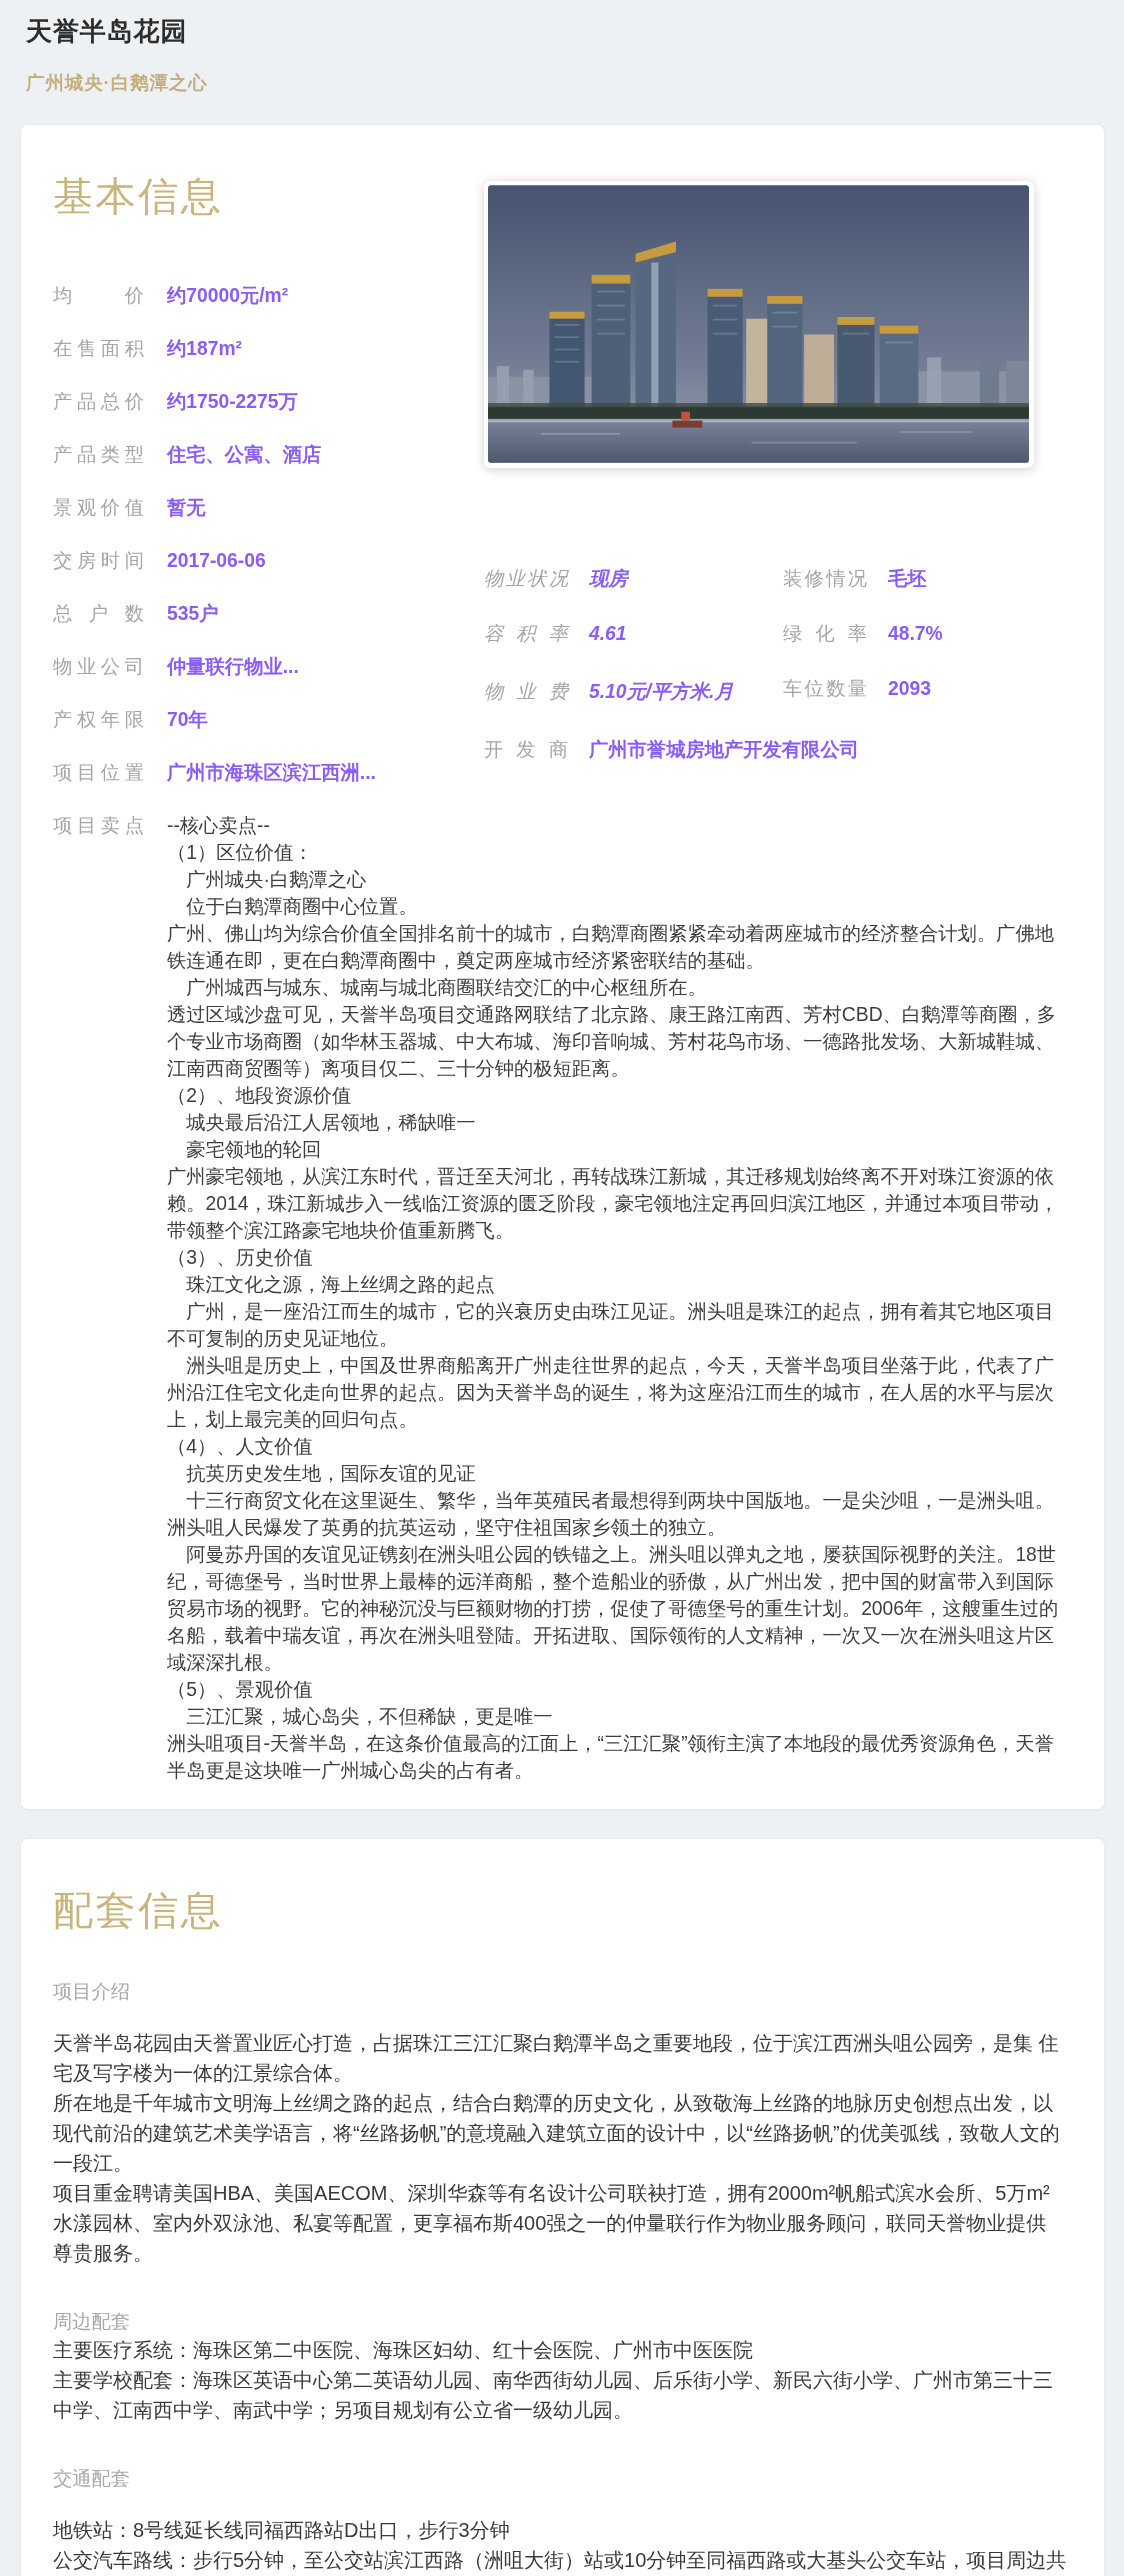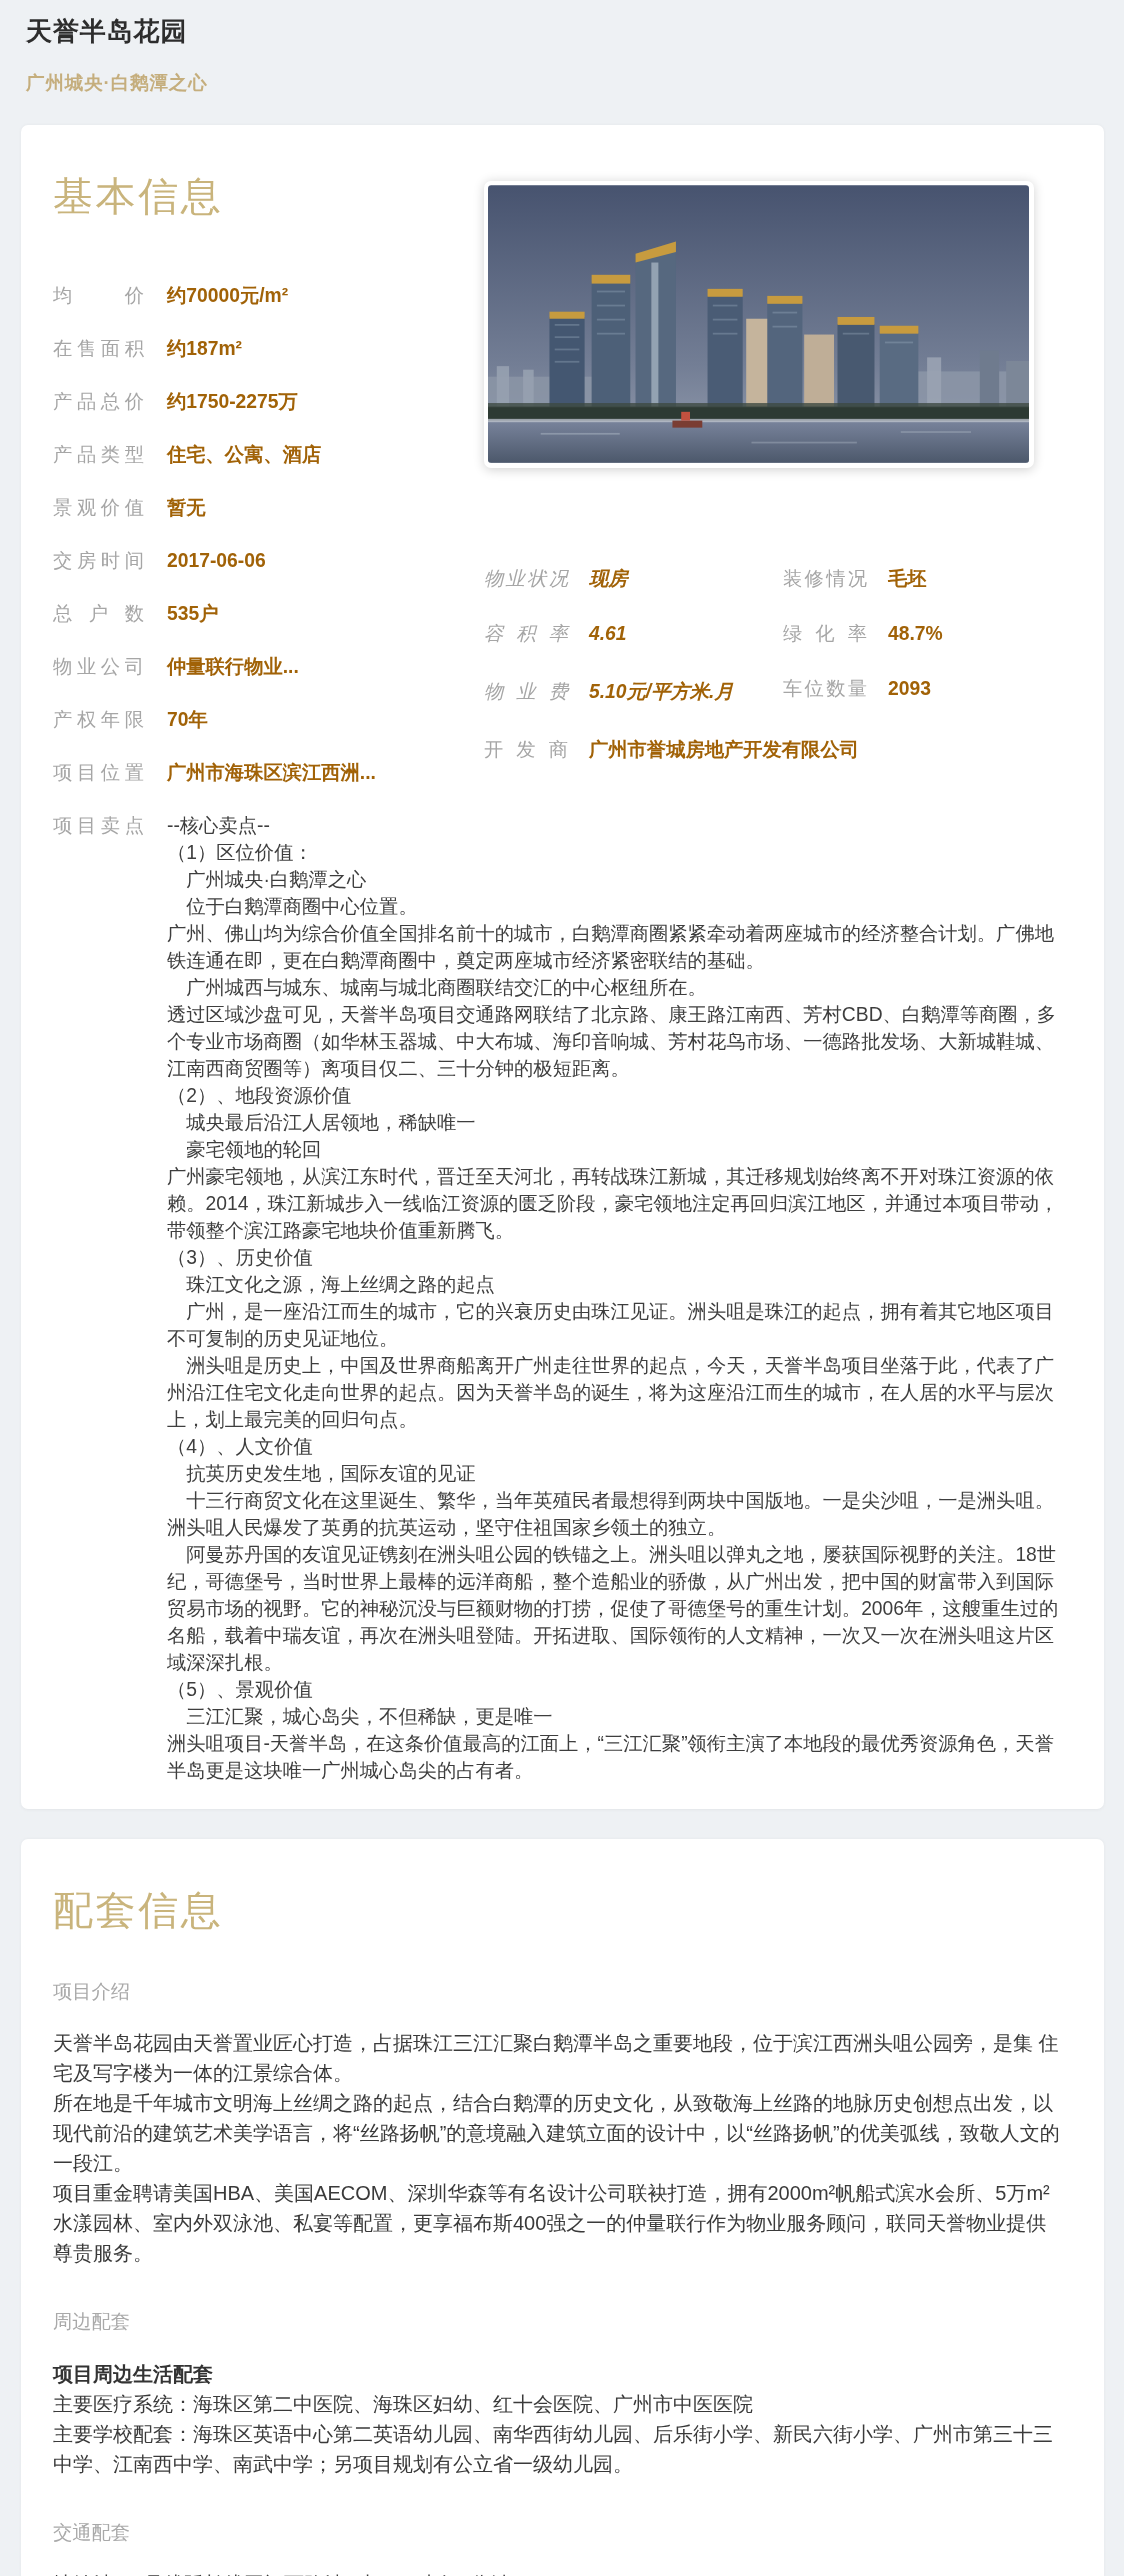--- a/index.html
+++ b/index.html
@@ -33,21 +33,21 @@
   
   .kv-list{margin-top:58px;width:415px;}
   .kv-row{display:flex;align-items:baseline;margin-bottom:26px;}
   .kv-label{
     flex:0 0 91px;
     color:#a6a6a6;
     font-size:19.3px;
     text-align:justify;
     text-align-last:justify;
   }
-  .kv-value{margin-left:23px;color:#a16207;font-size:19.3px;font-weight:600;white-space:nowrap;}
+  .kv-value{margin-left:23px;color:#8b5cf6;font-size:19.3px;font-weight:600;white-space:nowrap;}
 
   
   .right-panel{position:absolute;left:463px;top:56px;width:577px;}
   .photo-frame{
     width:541px;
     background:#fff;
     border-radius:7px;
     padding:4.4px;
     box-shadow:0 1.8px 10.5px rgba(0,0,0,0.18);
   }
@@ -287,21 +287,20 @@
 
   <section class="card support">
     <h2 class="gold-heading">配套信息</h2>
 
     <div class="sec-label">项目介绍</div>
     <div class="body-text">天誉半岛花园由天誉置业匠心打造，占据珠江三江汇聚白鹅潭半岛之重要地段，位于滨江西洲头咀公园旁，是集 住宅及写字楼为一体的江景综合体。
 所在地是千年城市文明海上丝绸之路的起点，结合白鹅潭的历史文化，从致敬海上丝路的地脉历史创想点出发，以现代前沿的建筑艺术美学语言，将“丝路扬帆”的意境融入建筑立面的设计中，以“丝路扬帆”的优美弧线，致敬人文的一段江。
 项目重金聘请美国HBA、美国AECOM、深圳华森等有名设计公司联袂打造，拥有2000m²帆船式滨水会所、5万m²水漾园林、室内外双泳池、私宴等配置，更享福布斯400强之一的仲量联行作为物业服务顾问，联同天誉物业提供 尊贵服务。</div>
 
     <div class="sec-label">周边配套</div>
-    <div class="bold-line">项目周边生活配套</div>
     <div class="body-text tight">主要医疗系统：海珠区第二中医院、海珠区妇幼、红十会医院、广州市中医医院
 主要学校配套：海珠区英语中心第二英语幼儿园、南华西街幼儿园、后乐街小学、新民六街小学、广州市第三十三中学、江南西中学、南武中学；另项目规划有公立省一级幼儿园。</div>
 
     <div class="sec-label">交通配套</div>
     <div class="body-text">地铁站：8号线延长线同福西路站D出口，步行3分钟
 公交汽车路线：步行5分钟，至公交站滨江西路（洲咀大街）站或10分钟至同福西路或大基头公交车站，项目周边共有10条公交线经过。其中131b、989路途经滨江西路（洲咀大街）站，10路、16路途经同福西路站，25路、183路、270路、530路、B21路、夜37路途经大基头站，全线通达广州各区。
 【水上巴士：】线路一：荔港南湾-芳村-洲头咀常规线
 路线二：芳村-洲头咀-琶洲会展中心临时线</div>
   </section>
 

